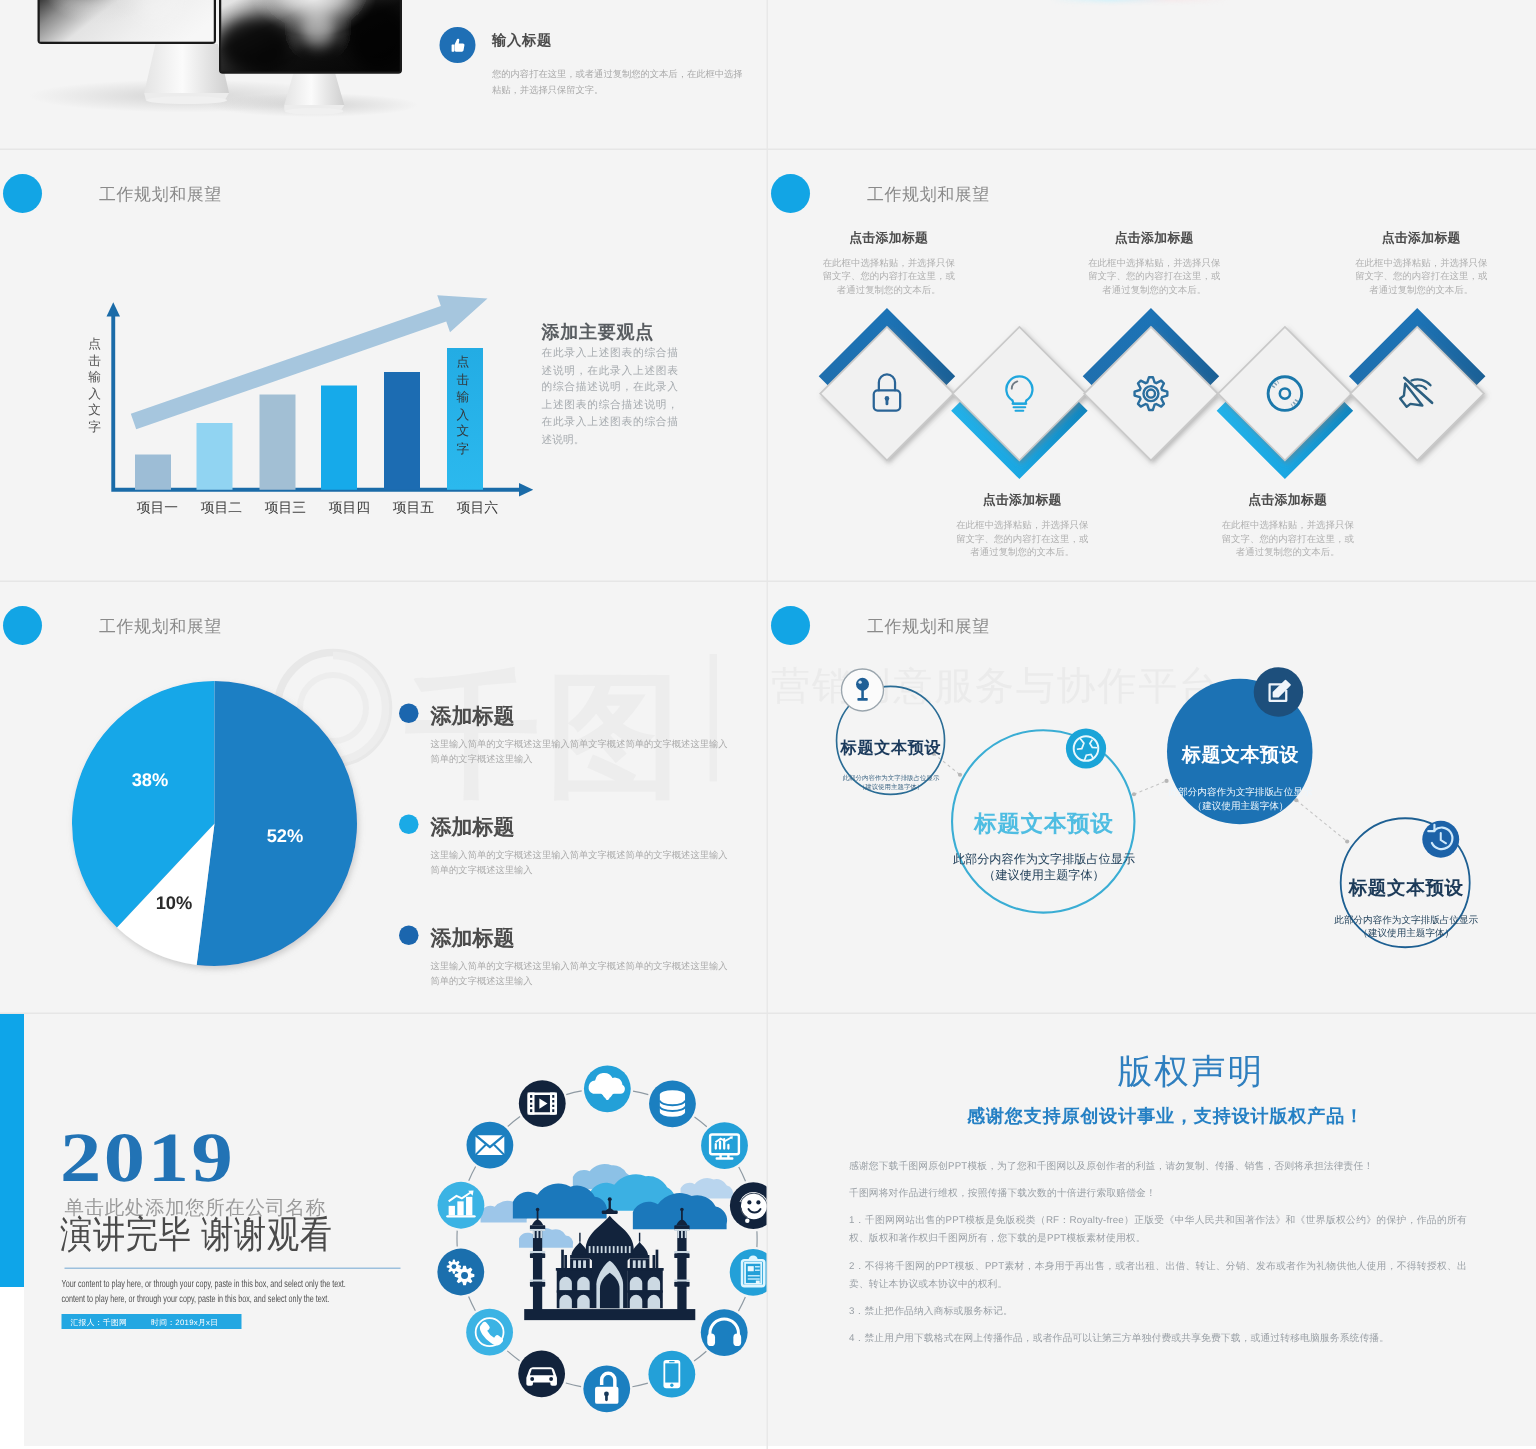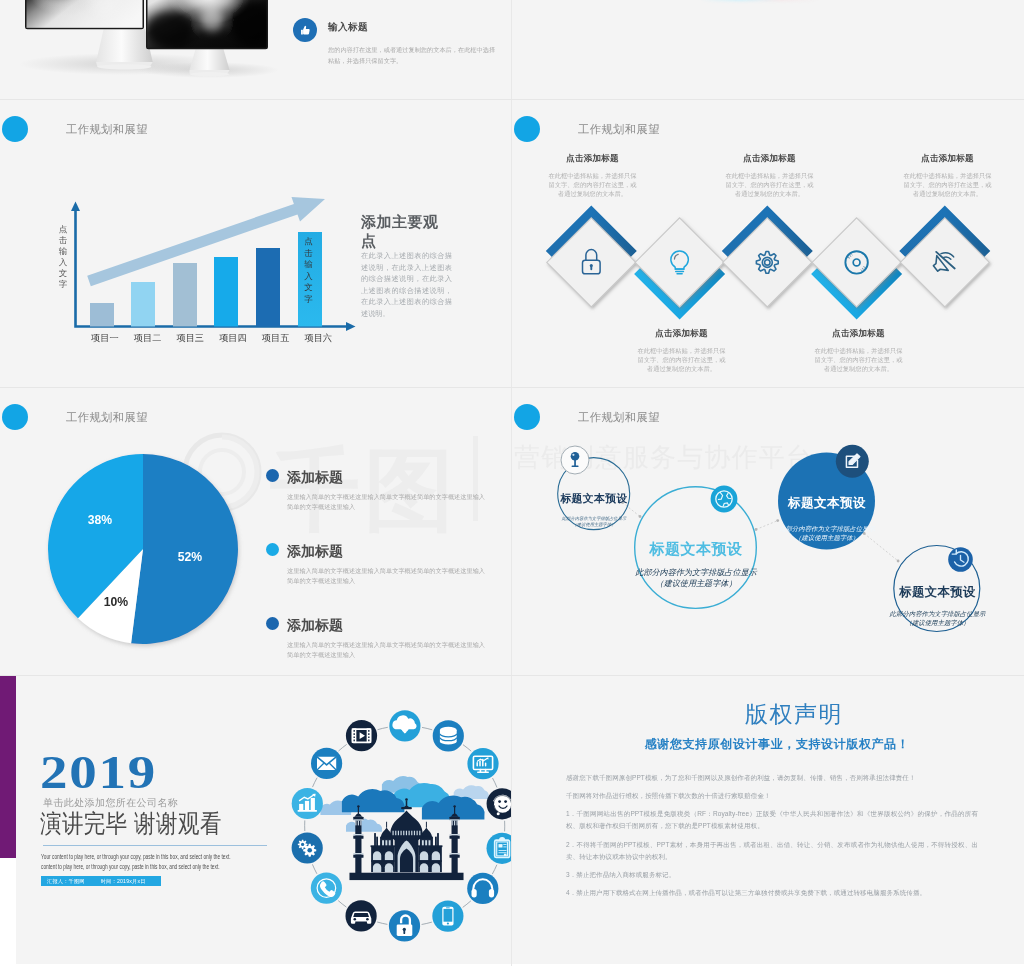--- a/index.html
+++ b/index.html
@@ -3,21 +3,21 @@
 <meta charset="utf-8">
 <title>PPT Template Preview</title>
 <style>
   html,body{margin:0;padding:0;}
   body{
     width:1024px;height:966px;overflow:hidden;
     background:#ffffff;
     font-family:"Liberation Sans",sans-serif;
     -webkit-font-smoothing:antialiased;
   }
-  .sheet{position:relative;width:1024px;height:858px;background:#701a75;}
+  .sheet{position:relative;width:1024px;height:858px;background:#0ea5e9;}
   .slide{position:absolute;width:512px;height:288px;background:#f4f4f4;overflow:hidden;}
   .s0l{left:0;top:-188px;}
   .s0r{left:512px;top:-188px;}
   .s1l{left:0;top:100px;}
   .s1r{left:512px;top:100px;}
   .s2l{left:0;top:388px;}
   .s2r{left:512px;top:388px;}
   .s3l{left:16px;top:676px;}
   .s3r{left:512px;top:676px;}
   .vdiv{position:absolute;left:511px;top:0;width:1px;height:966px;background:#e8e8e8;}
@@ -37,21 +37,21 @@
   .hdr-dot{width:26px;height:26px;border-radius:50%;background:#12a5e5;display:block;}
   .hdr-txt{margin-left:6px;font-size:11.3px;color:#8a8a8a;letter-spacing:.4px;}
 
   
   .barchart{position:absolute;left:53px;top:90px;}
   .bc-ylab{position:absolute;left:57px;top:124px;width:12px;font-size:8.5px;color:#555;line-height:11px;letter-spacing:0;text-align:center;}
   .bc-b6lab{position:absolute;left:302px;top:136px;width:13px;font-size:8.5px;color:#33393d;line-height:11.5px;text-align:center;}
   .bc-cats{position:absolute;left:76px;top:232px;width:256px;display:flex;}
   .bc-cats span{flex:1;text-align:right;font-size:9.2px;color:#3c3c3c;}
   .bc-side{position:absolute;left:361px;top:113px;width:91px;}
-  .bc-side-t{font-size:15px;font-weight:bold;color:#595d61;letter-spacing:.5px;}
+  .bc-side-t{font-size:12px;font-weight:bold;color:#595d61;letter-spacing:.5px;}
   .bc-side-b{font-size:7.15px;color:#a5aaae;line-height:11.6px;text-align:justify;}
 
   
   .dias{position:absolute;left:0;top:0;}
   .dia-txt{position:absolute;width:93px;text-align:center;}
   .dia-t{font-size:8.6px;font-weight:bold;color:#4b4b4b;letter-spacing:.2px;}
   .dia-b{margin-top:6px;font-size:6.3px;color:#b0b0b0;line-height:9px;text-align:center;}
   .dt1{left:34px;top:53px;}
   .dt3{left:211px;top:53px;}
   .dt5{left:389px;top:53px;}
@@ -70,37 +70,37 @@
   .pl-dot{width:13px;height:13px;border-radius:50%;flex:0 0 13px;margin-top:0px;}
   .pl-tx{margin-left:8px;width:204px;}
   .pl-t{font-size:14px;font-weight:bold;color:#4b4b4b;font-family:Liberation Serif, serif;}
   .pl-b{margin-top:5px;font-size:6.2px;color:#a9a9a9;line-height:9.5px;}
 
   
   .bub{position:absolute;left:0;top:0;z-index:2;}
   .wm{position:absolute;left:2px;top:45px;font-size:26px;color:#ebebeb;line-height:49.5px;letter-spacing:1.2px;white-space:nowrap;z-index:0;}
   .bub-t{position:absolute;text-align:center;z-index:3;}
   .bt-h{font-weight:bold;margin-top:15px;}
-  .bt-b{line-height:1.35;font-style:italic;}
+  .bt-b{line-height:1.35;}
   .bt1{left:22px;top:89px;width:120px;}
   .h1{font-size:10.8px;color:#1b3a5c;letter-spacing:0.4px;}
   .b1{margin-top:10px;font-size:4.3px;color:#3f6785;line-height:1.5;}
   .bt2{left:109px;top:137px;width:150px;}
   .h2{font-size:15px;color:#4fbde2;letter-spacing:0.5px;}
   .b2{margin-top:8px;font-size:8.1px;color:#22405a;line-height:1.42;}
   .bt3{left:250px;top:92px;width:130px;}
   .h3{font-size:12.6px;color:#ffffff;letter-spacing:0.4px;}
   .b3{margin-top:12px;font-size:6.4px;color:#eef6fc;line-height:1.45;}
   .bt4{left:368px;top:181px;width:115px;}
   .h4{font-size:12.4px;color:#1d3b59;letter-spacing:0.4px;}
   .b4{margin-top:8px;font-size:6.4px;color:#27465f;line-height:1.45;}
 
   
   .ty-year{position:absolute;left:24px;top:73px;font-family:"Liberation Serif",serif;font-weight:bold;font-size:47px;line-height:47px;color:#2273b5;letter-spacing:1.5px;transform:scaleX(1.17);transform-origin:left top;}
-  .ty-sub{position:absolute;left:27px;top:120px;font-size:10px;color:#9b9b9b;letter-spacing:.4px;}
+  .ty-sub{position:absolute;left:27px;top:120px;font-size:13px;color:#9b9b9b;letter-spacing:.4px;}
   .ty-big{position:absolute;left:24px;top:133px;font-size:25px;line-height:28px;color:#4a4a4a;letter-spacing:0.5px;white-space:nowrap;transform:scaleX(0.86);transform-origin:left top;}
   .ty-rule{position:absolute;left:27px;top:169px;width:224px;height:1px;background:#9cc0dd;}
   .ty-en{position:absolute;left:25px;top:176px;width:400px;font-size:6.9px;color:#4f4f4f;line-height:10px;letter-spacing:0;white-space:nowrap;transform:scaleX(0.695);transform-origin:left top;}
   .ty-bar{position:absolute;left:25px;top:200px;width:120px;height:10px;background:#23a7e2;display:flex;align-items:center;font-size:5.2px;color:#ffffff;letter-spacing:.2px;}
   .ty-bar span:first-child{margin-left:6px;}
   .ty-bar span:last-child{margin-left:16px;}
   .ty-art{position:absolute;left:0;top:0;}
 
   
   .cr-title{position:absolute;left:26px;top:23px;width:512px;text-align:center;font-size:23px;color:#2f7fbf;letter-spacing:1.5px;}

